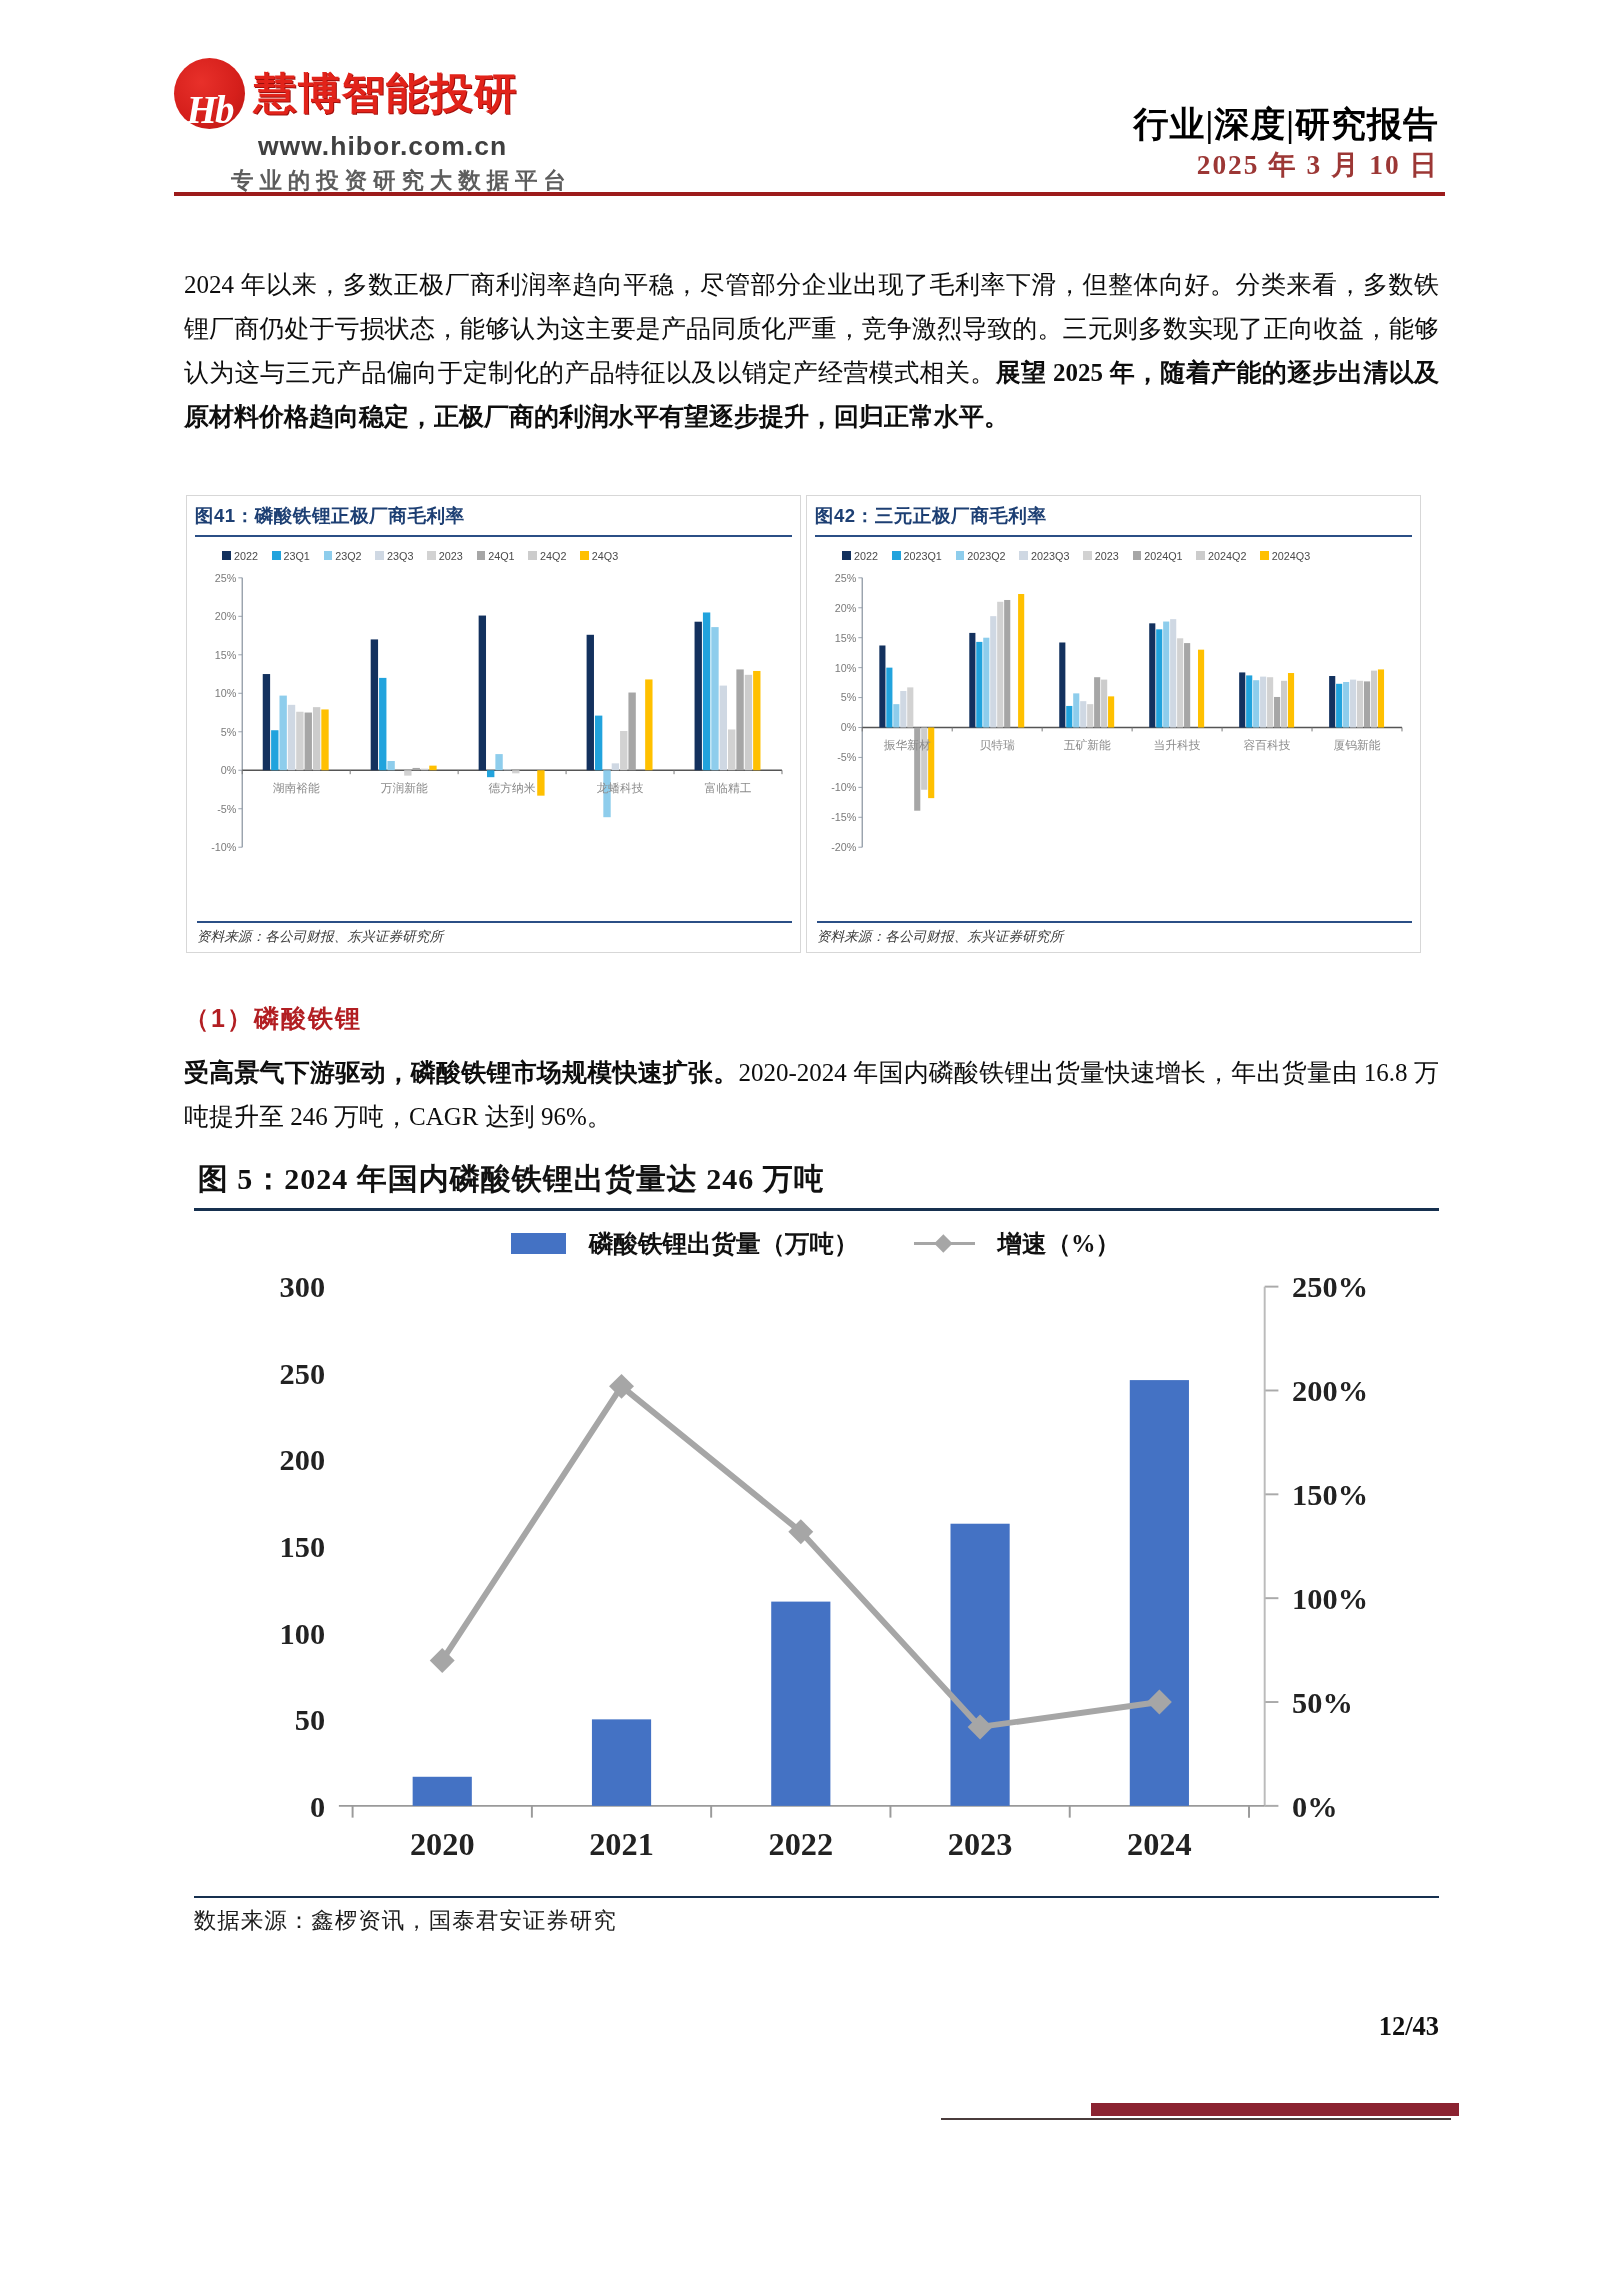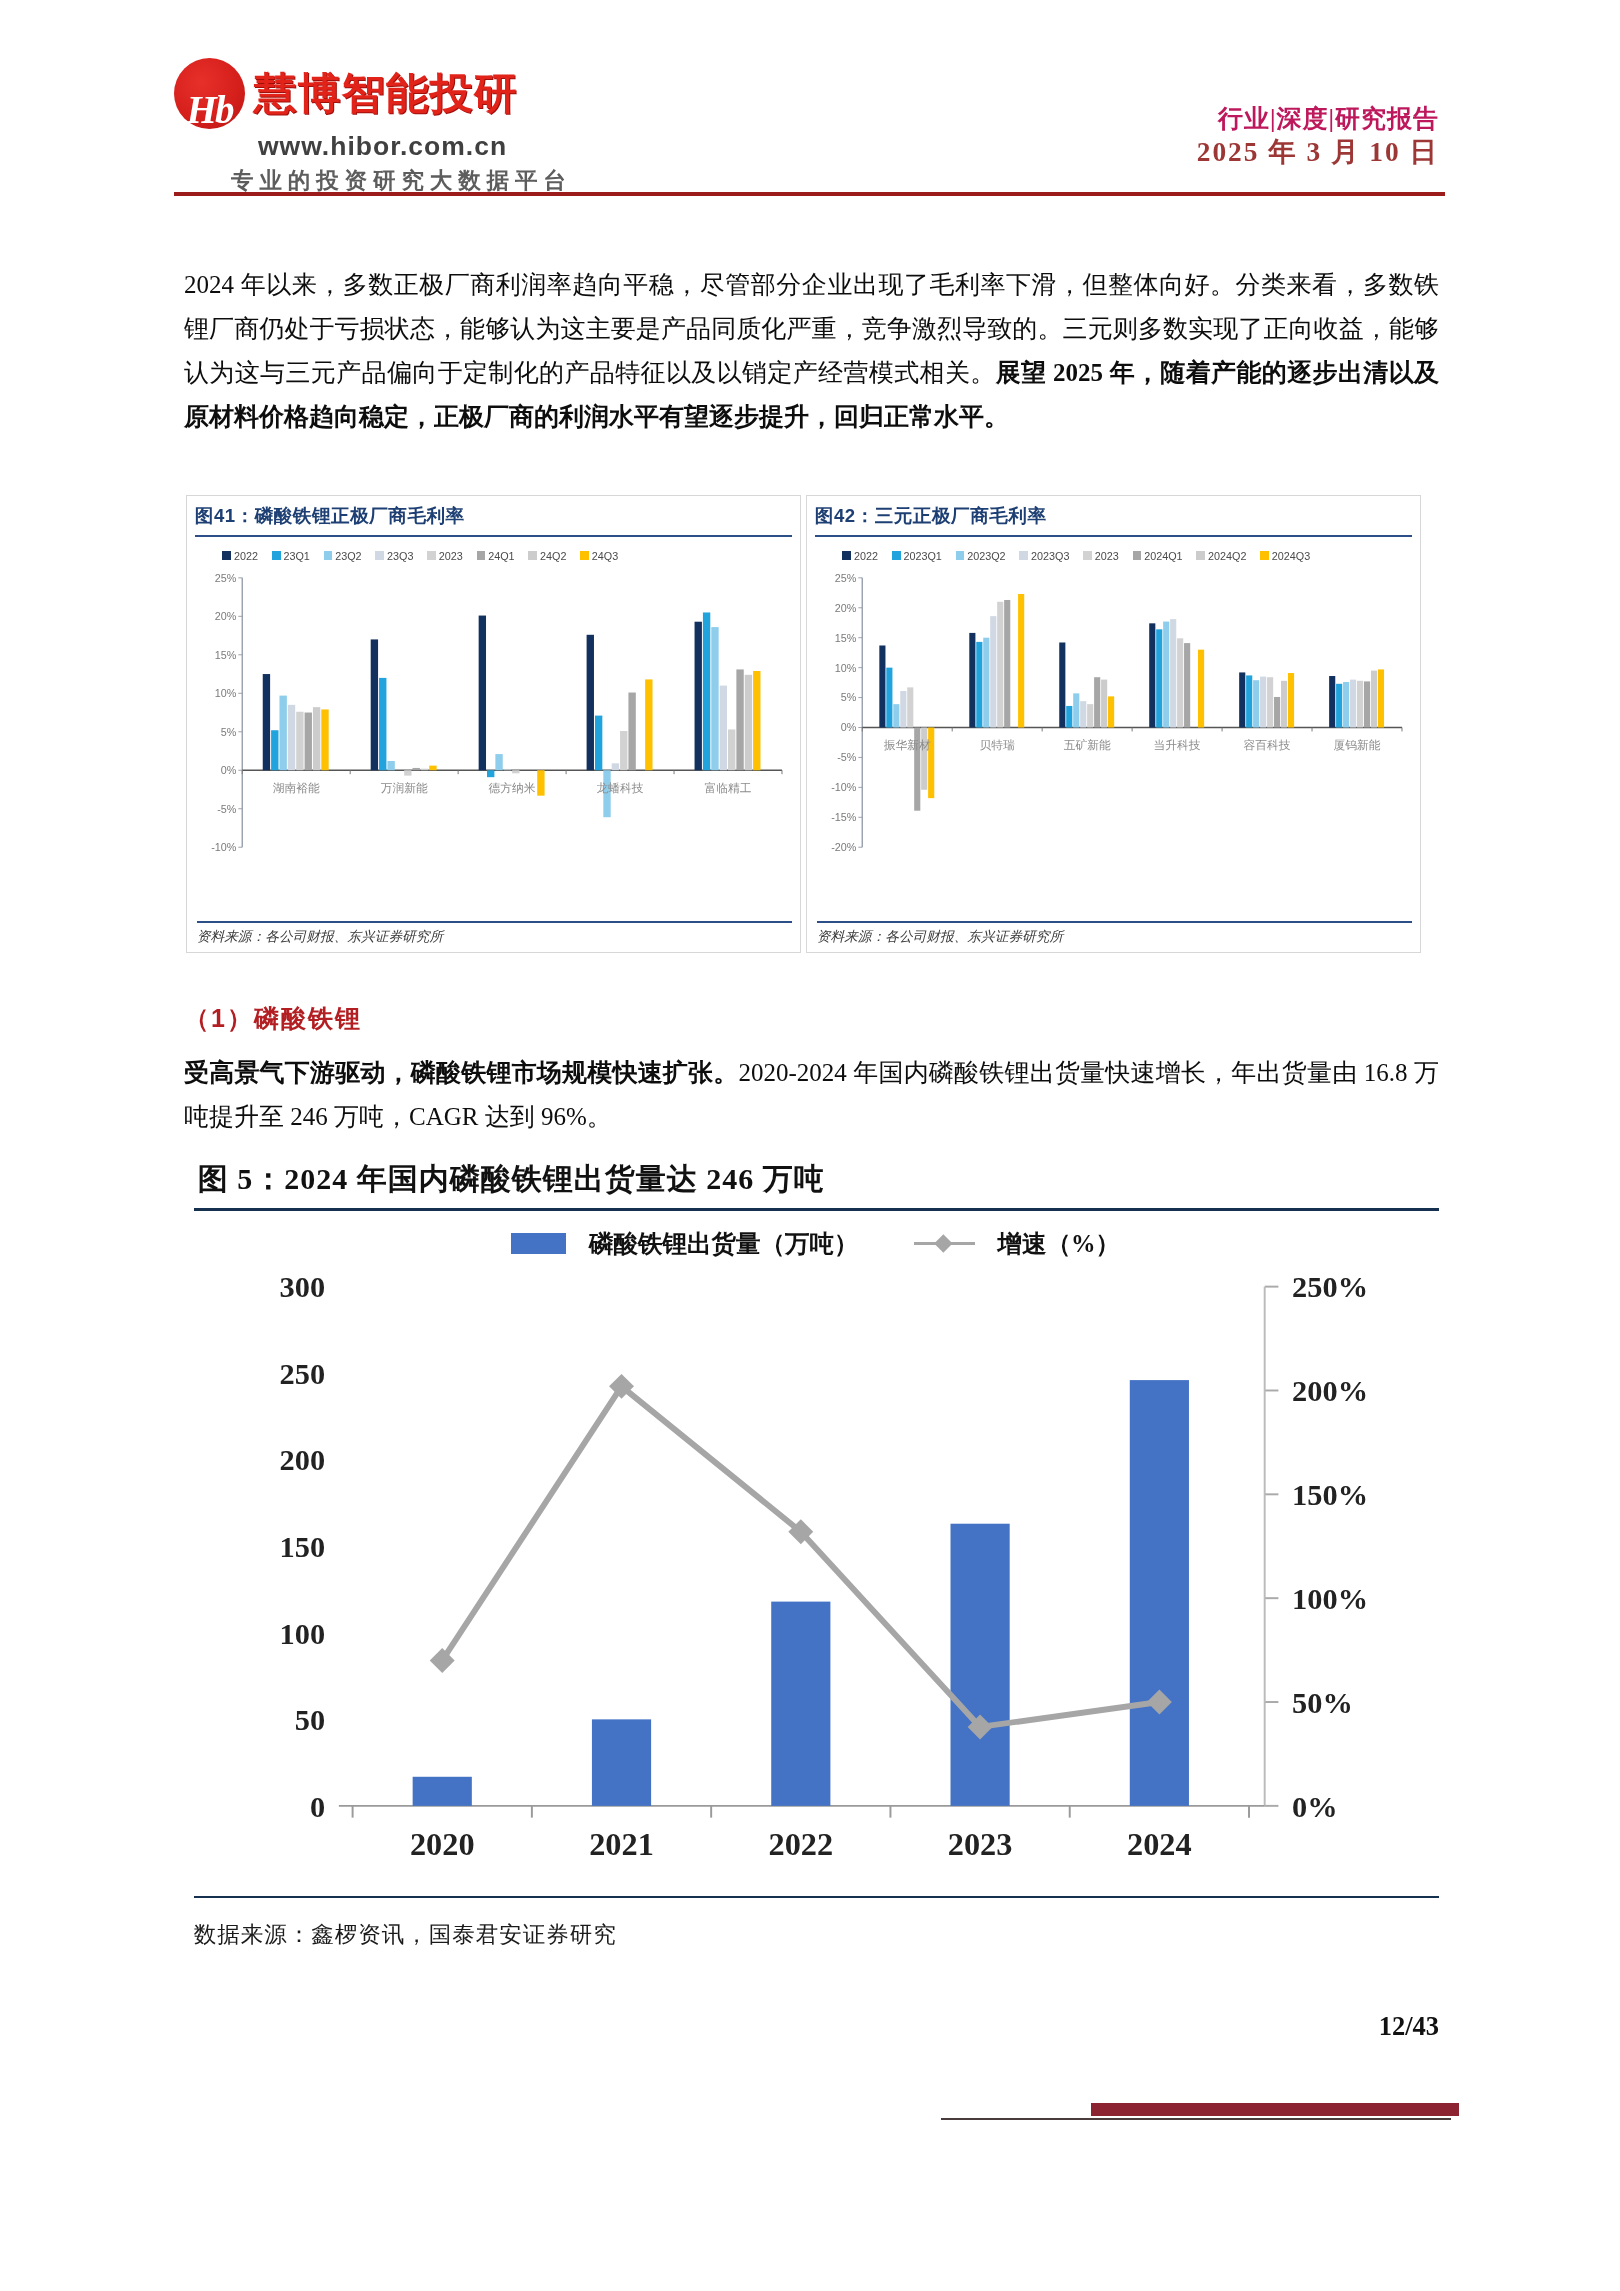--- a/index.html
+++ b/index.html
@@ -37,21 +37,21 @@
     font-size:26.5px;font-family:"Liberation Sans",sans-serif;letter-spacing:1px;
   }
   .logo-tag{
     position:absolute;left:57px;top:108px;color:#5d5d5d;font-size:22.5px;
     letter-spacing:5.9px;font-family:"Liberation Serif",serif;white-space:nowrap;font-weight:bold;
   }
   .header-right{
     position:absolute;right:181px;top:103px;text-align:right;
     color:#93302f;font-family:"Liberation Serif",serif;
   }
-  .header-kicker{font-size:25px;font-weight:bold;letter-spacing:1px;line-height:1.25;color:#be185d;}
+  .header-kicker{font-size:35px;font-weight:bold;letter-spacing:1px;line-height:1.25;color:#000000;}
   .header-date{font-size:27.4px;font-weight:bold;letter-spacing:2px;line-height:1.35;color:#9c3735;}
   .header-rule{
     position:absolute;left:174px;top:192px;width:1271px;height:3.9px;background:#9c1b1b;
   }
 
   
   .para{
     position:absolute;left:184px;width:1255px;
     font-size:25px;line-height:44px;color:#0d0d0d;
     text-align:justify;font-family:"Liberation Serif",serif;
@@ -104,21 +104,21 @@
   }
   .blg{display:flex;align-items:center;gap:23px;font-size:24.5px;color:#111;font-family:"Liberation Serif",serif;font-weight:bold;}
   .blg .swatch-bar{width:55px;height:21.6px;background:#4472C4;display:inline-block;}
   .blg .swatch-line{width:61px;height:21.6px;display:inline-block;position:relative;}
   .blg .swatch-line:before{content:"";position:absolute;left:0;top:8.8px;width:61px;height:3.9px;background:#a6a6a6;}
   .blg .swatch-line:after{content:"";position:absolute;left:23.5px;top:3.9px;width:12.7px;height:12.7px;background:#a6a6a6;transform:rotate(45deg);}
   .big-plot{position:absolute;left:0;top:116px;width:1259px;height:627px;}
   .big-src{
     position:absolute;left:7.8px;top:743px;width:1245px;
     font-size:22.5px;color:#1b1b1b;font-family:"Liberation Serif",serif;
-    border-top:2.9px solid #16304f;padding-top:21px;letter-spacing:1px;
+    border-top:2.9px solid #16304f;padding-top:7px;letter-spacing:1px;
   }
   .bax{font-size:31px;fill:#222;font-family:"Liberation Serif",serif;font-weight:bold;}
   .bcat{font-size:33px;fill:#222;font-family:"Liberation Serif",serif;font-weight:bold;}
 
   
   .pageno{
     position:absolute;right:181px;top:2011px;font-size:26.5px;font-weight:bold;color:#111;
     font-family:"Liberation Serif",serif;
   }
   .foot-thin{position:absolute;left:941px;top:2118px;width:510px;height:2px;background:#4a3c3c;}

